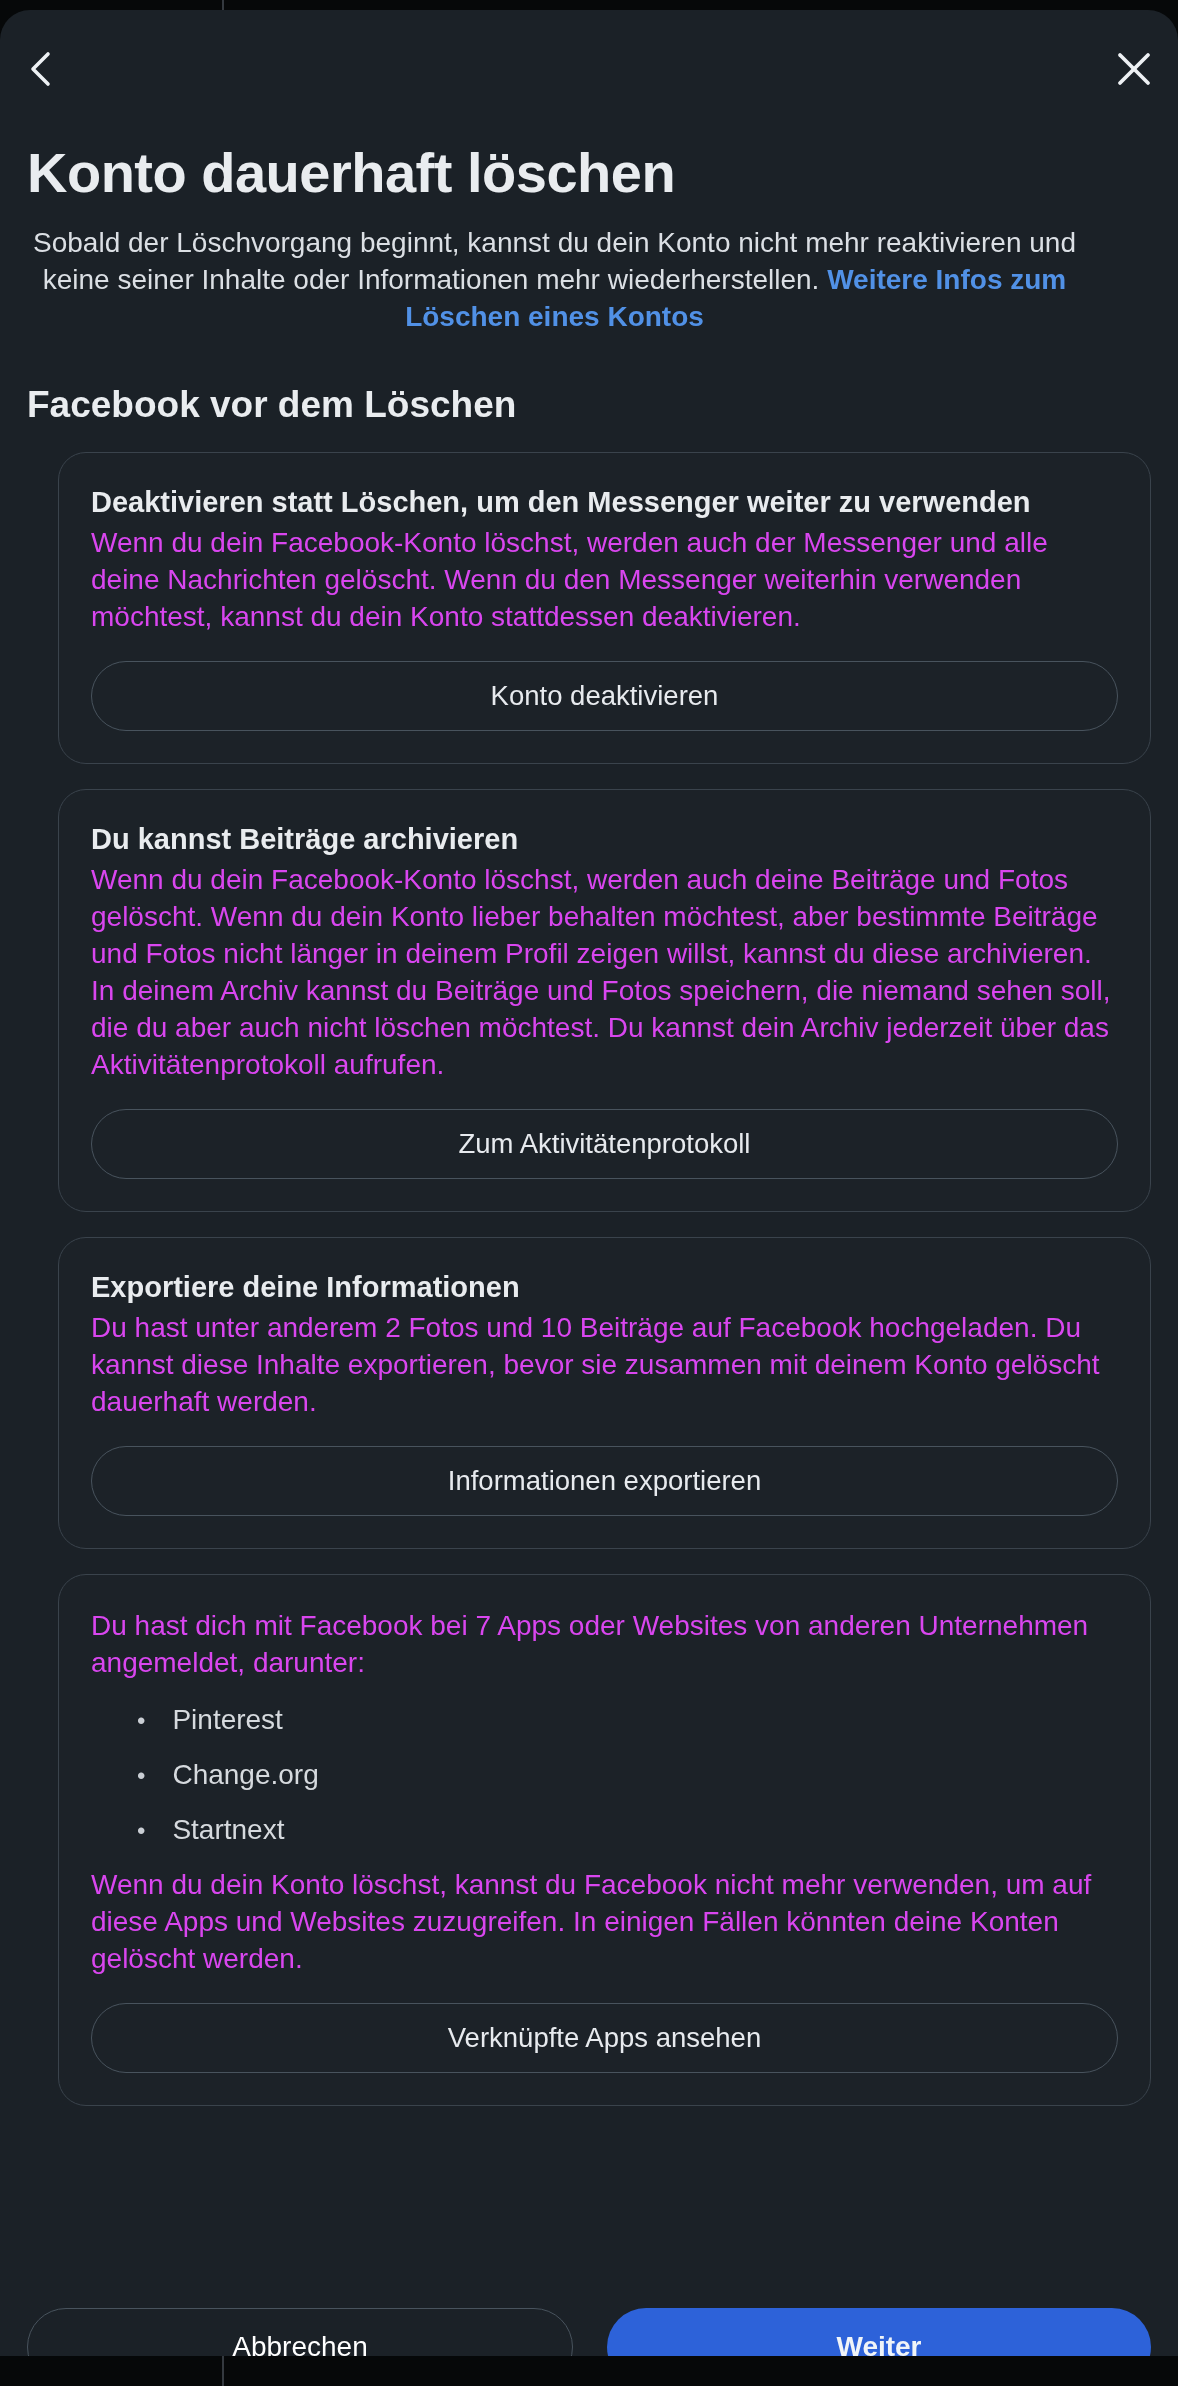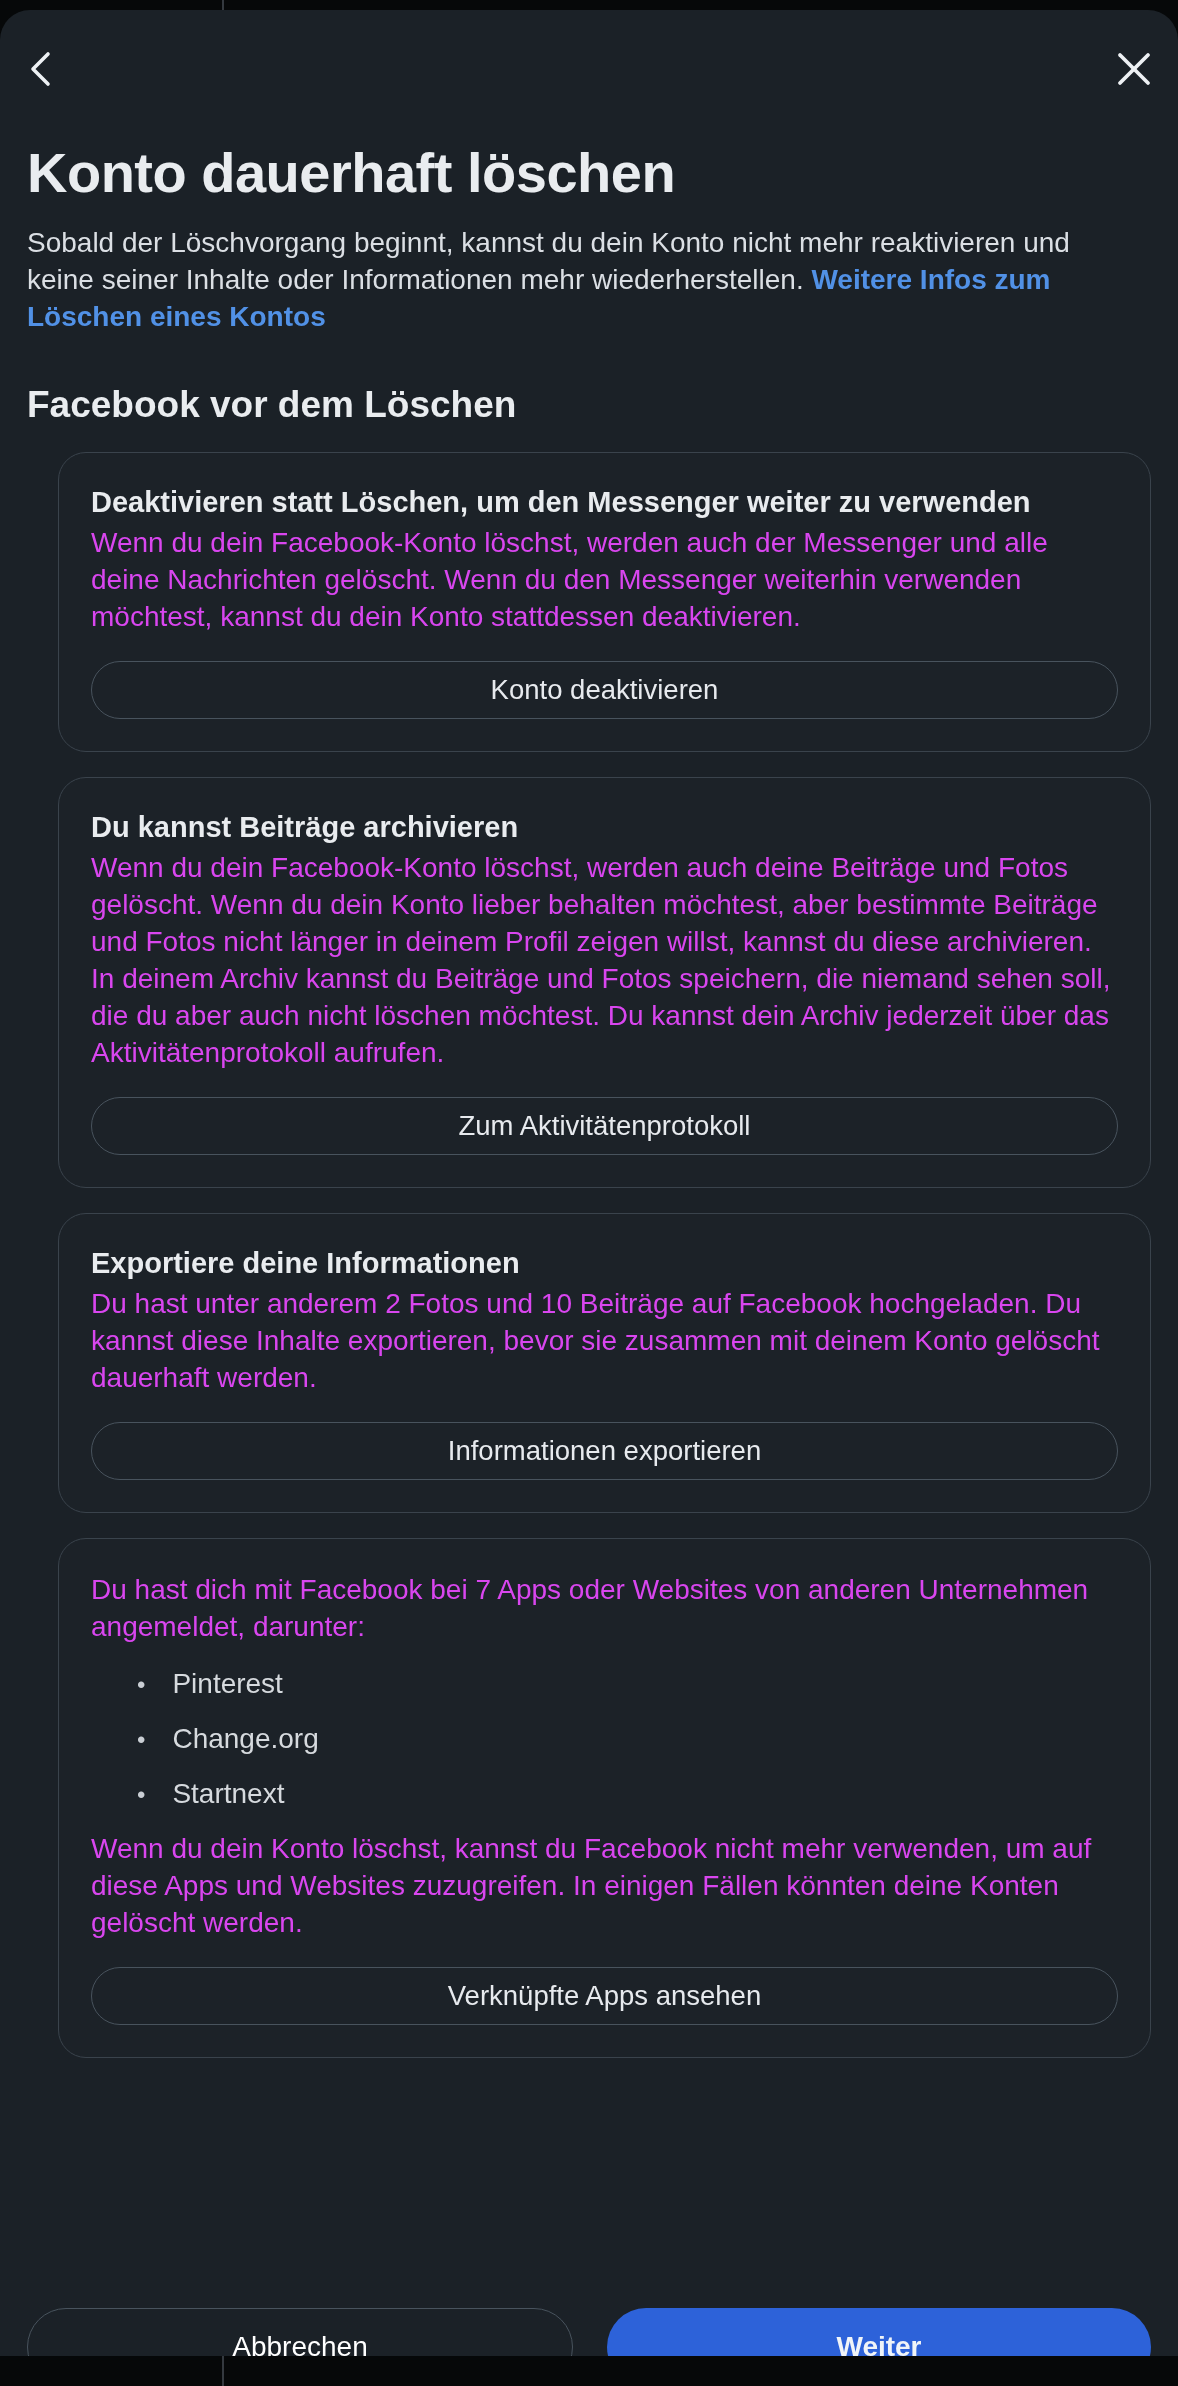--- a/index.html
+++ b/index.html
@@ -23,21 +23,21 @@
   }
   .iconbtn{width:44px;height:34px;display:flex;align-items:center;cursor:pointer;background:none;border:none;padding:0;}
   .iconbtn.close{justify-content:flex-end;}
   .iconbtn svg{display:block;}
   .content{position:absolute;left:0;top:0;width:1178px;padding:0 27px;box-sizing:border-box;}
   .page-title{
     margin-top:129px;font-size:56px;line-height:67px;font-weight:bold;
     color:#e9ecef;letter-spacing:-0.5px;
   }
   .intro{
-    margin-top:18px;max-width:1055px;font-size:28px;line-height:37px;color:#dbdfe4;
+    margin-top:18px;max-width:1055px;font-size:28px;line-height:37px;color:#dbdfe4;text-align:center;
   }
   .intro .link{color:#5191e6;font-weight:bold;cursor:pointer;}
   .section-heading{
     margin-top:48px;font-size:37px;line-height:44px;font-weight:bold;color:#e9ecef;
   }
   .card{
     margin-top:25px;border:1.5px solid #3a434c;border-radius:28px;
     padding:30px 32px 32px 32px;background:#1c2228;margin-left:31px;
   }
   .card:first-of-type{margin-top:26px;}
@@ -45,21 +45,21 @@
   .card-body{font-size:28px;line-height:37px;color:#d946ef;margin-top:2px;}
   .bullets{margin:20px 0 4px 0;padding:0;list-style:none;}
   .bullets li{
     display:flex;align-items:baseline;margin-bottom:17px;
     font-size:28px;line-height:37px;color:#d6dade;padding-left:46px;
   }
   .bullets li .dot{
     color:#c9ced4;font-size:24px;margin-right:27px;line-height:37px;
   }
   .pill{
-    margin-top:26px;height:58px;width:100%;
+    margin-top:26px;height:70px;width:100%;
     border:1.5px solid #48535d;border-radius:36px;background:transparent;
     color:#e7eaee;font-size:27.5px;font-family:inherit;
     display:flex;align-items:center;justify-content:center;cursor:pointer;
   }
   .footer{
     position:absolute;left:27px;right:27px;top:2298px;
     display:flex;gap:34px;
   }
   .footer .btn{
     flex:1;height:78px;border-radius:39px;

